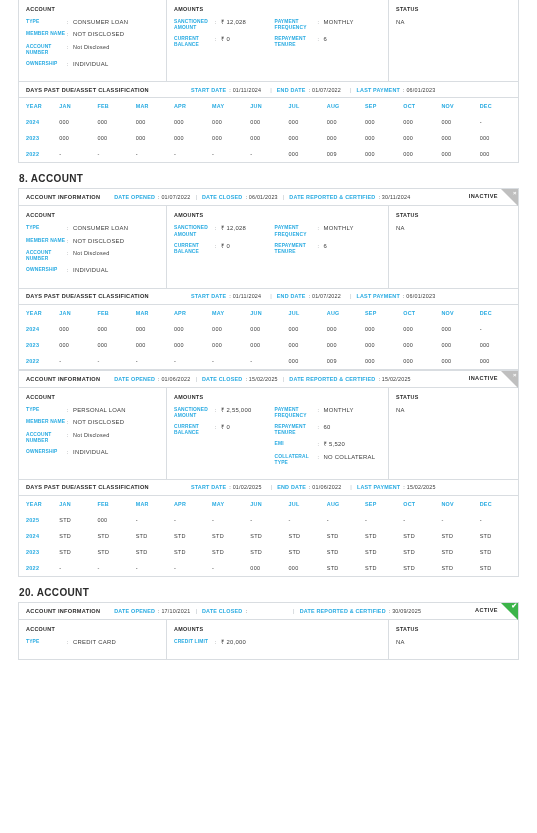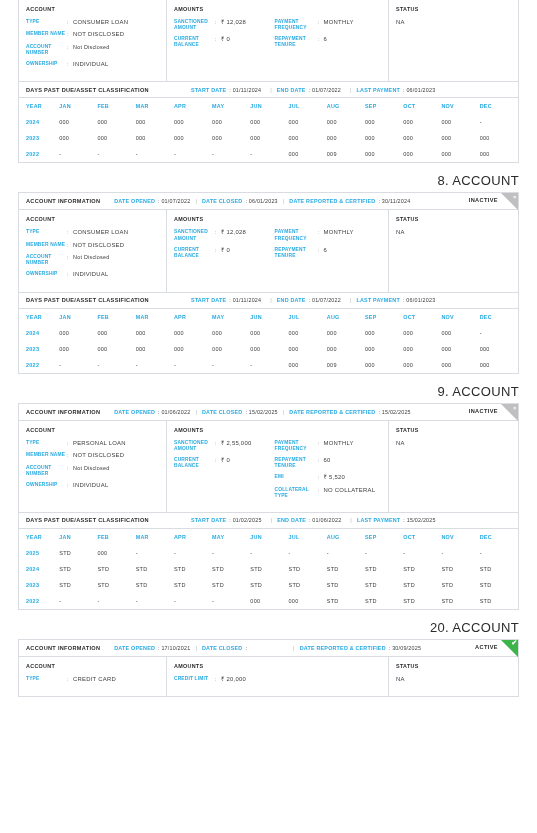--- a/index.html
+++ b/index.html
@@ -6,22 +6,22 @@
   html,body{
     width:537px; height:833px;
     background:#ffffff;
     font-family:"Liberation Sans", sans-serif;
     overflow:hidden;
   }
   .page{ width:537px; height:833px; position:relative; padding:0 18px; }
 
   
   .sec-title{
-    font-size:13px; font-weight:normal; color:#2b2b2b;
-    letter-spacing:.35px; margin:10px 0 4px 1px;text-align:right;
+    font-size:10px; font-weight:bold; color:#2b2b2b;
+    letter-spacing:.35px; margin:10px 0 4px 1px;
   }
 
   
   .card{
     border:1px solid #d9dde1; background:#fff;
     position:relative; overflow:hidden;
   }
 
   
   .info-bar{
@@ -446,21 +446,20 @@
               <td>000</td>
               <td>009</td>
               <td>000</td>
               <td>000</td>
               <td>000</td>
               <td>000</td>
             </tr>
           </tbody>
     </table>
     </div>
-    <div class="sec-title">9. ACCOUNT</div>
     <div class="card">
       <div class="info-bar">
         <span class="info-title">ACCOUNT INFORMATION</span>
         <span class="gap-l"></span>
         <span class="info-seg">
     <span class="lbl">DATE OPENED</span>
     <span class="val">: 01/06/2022</span>
           </span>
         <span class="pipe">|</span>
         <span class="info-seg">

